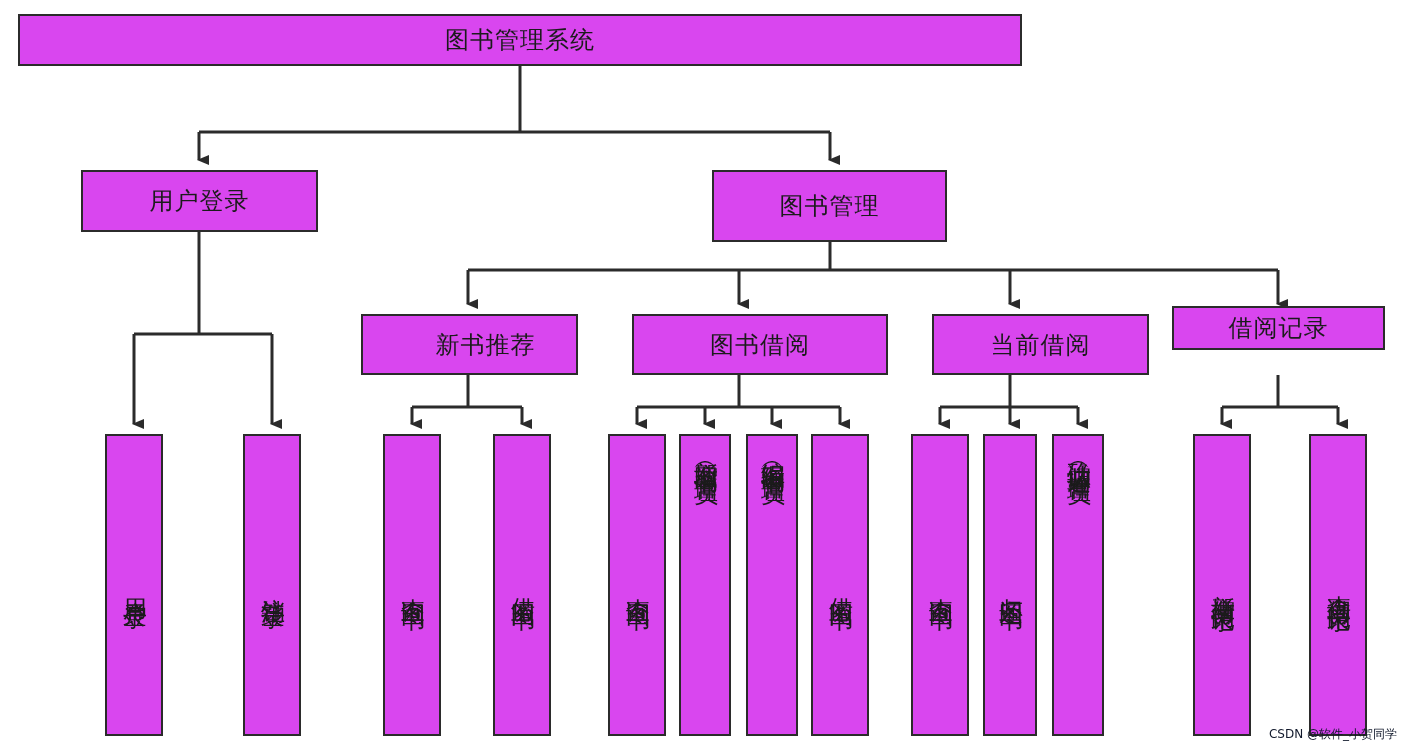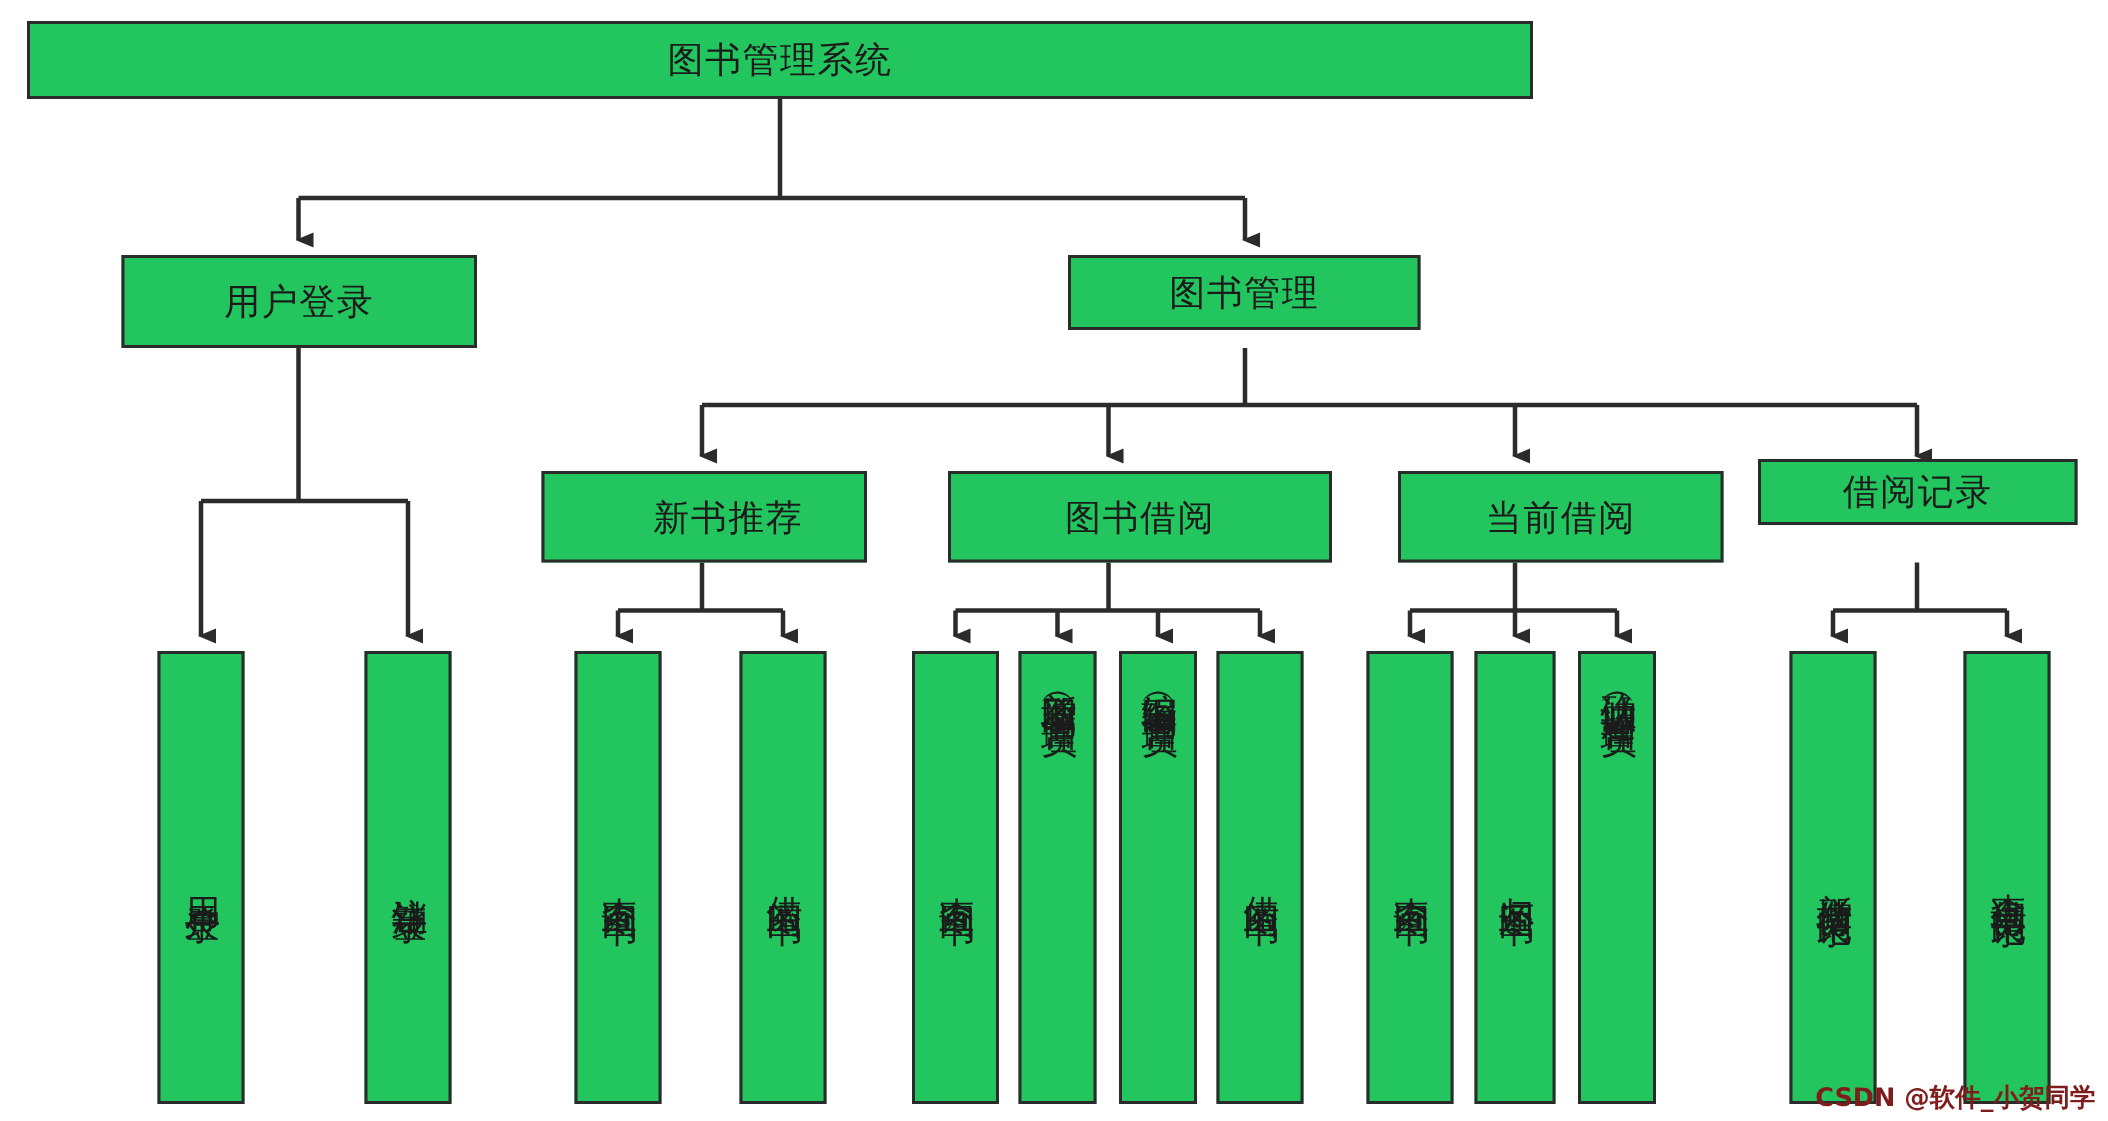--- a/index.html
+++ b/index.html
@@ -20,21 +20,21 @@
   svg#wires {
     position: absolute;
     left: 0;
     top: 0;
     width: 1405px;
     height: 747px;
   }
   .node {
     position: absolute;
     box-sizing: border-box;
-    background: #22c55e;
+    background: #d946ef;
     border: 2px solid #2b2b2b;
     display: flex;
     align-items: center;
     justify-content: center;
     z-index: 2;
   }
   .node.horiz .label {
     font-size: 24px;
     color: #1b1b1b;
     letter-spacing: 1px;
@@ -57,26 +57,25 @@
     -webkit-writing-mode: vertical-rl;
   }
   .node.vert.mid {
     align-items: center;
     padding-top: 0;
   }
   #watermark {
     position: absolute;
     right: 8px;
     bottom: 4px;
-    font-size: 17px;
-    color: #7f1d1d;
+    font-size: 12px;
+    color: #0f172a;
     z-index: 5;
     white-space: nowrap;
     font-family: "DejaVu Sans", "Liberation Sans", sans-serif;
-    font-weight: bold;
   }
 </style>
 </head>
 <body>
 
 <div id="canvas">
 
   <svg id="wires" viewBox="0 0 1405 747">
     <defs>
       <marker id="arrow" viewBox="0 0 12 12" refX="6" refY="10" markerWidth="12" markerHeight="12" orient="auto-start-reverse" markerUnits="userSpaceOnUse">
@@ -128,21 +127,21 @@
   </svg>
 
   <div class="node horiz" style="left:18px; top:14px; width:1004px; height:52px;">
     <span class="label">图书管理系统</span>
   </div>
 
   <div class="node horiz" style="left:81px; top:170px; width:237px; height:62px;">
     <span class="label">用户登录</span>
   </div>
 
-  <div class="node horiz" style="left:712px; top:170px; width:235px; height:50px;">
+  <div class="node horiz" style="left:712px; top:170px; width:235px; height:72px;">
     <span class="label">图书管理</span>
   </div>
 
   <div class="node horiz" style="left:361px; top:314px; width:217px; height:61px;padding-left:32px;">
     <span class="label">新书推荐</span>
   </div>
 
   <div class="node horiz" style="left:632px; top:314px; width:256px; height:61px;">
     <span class="label">图书借阅</span>
   </div>

